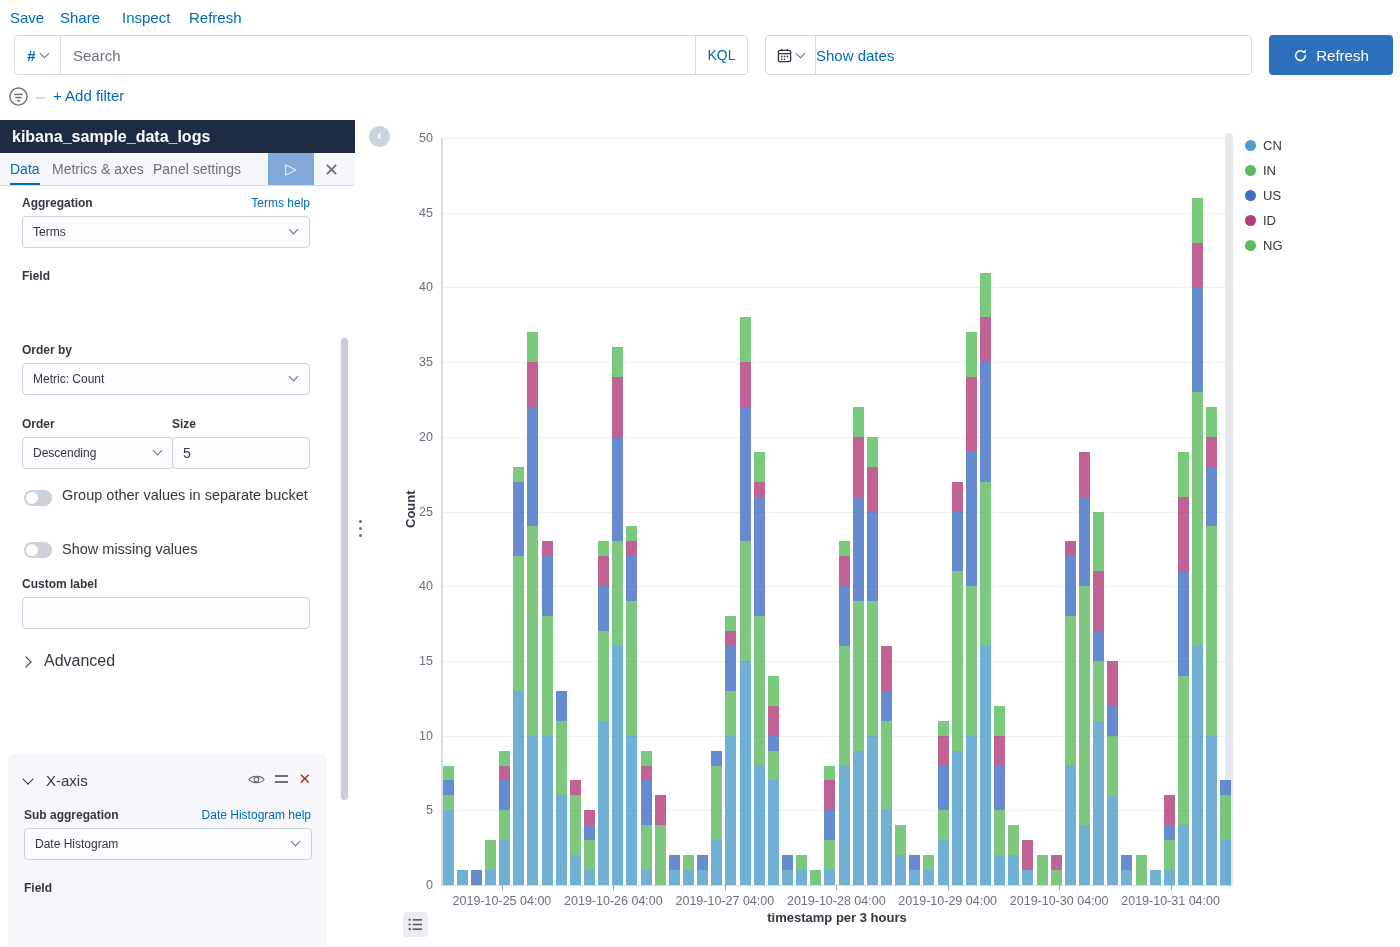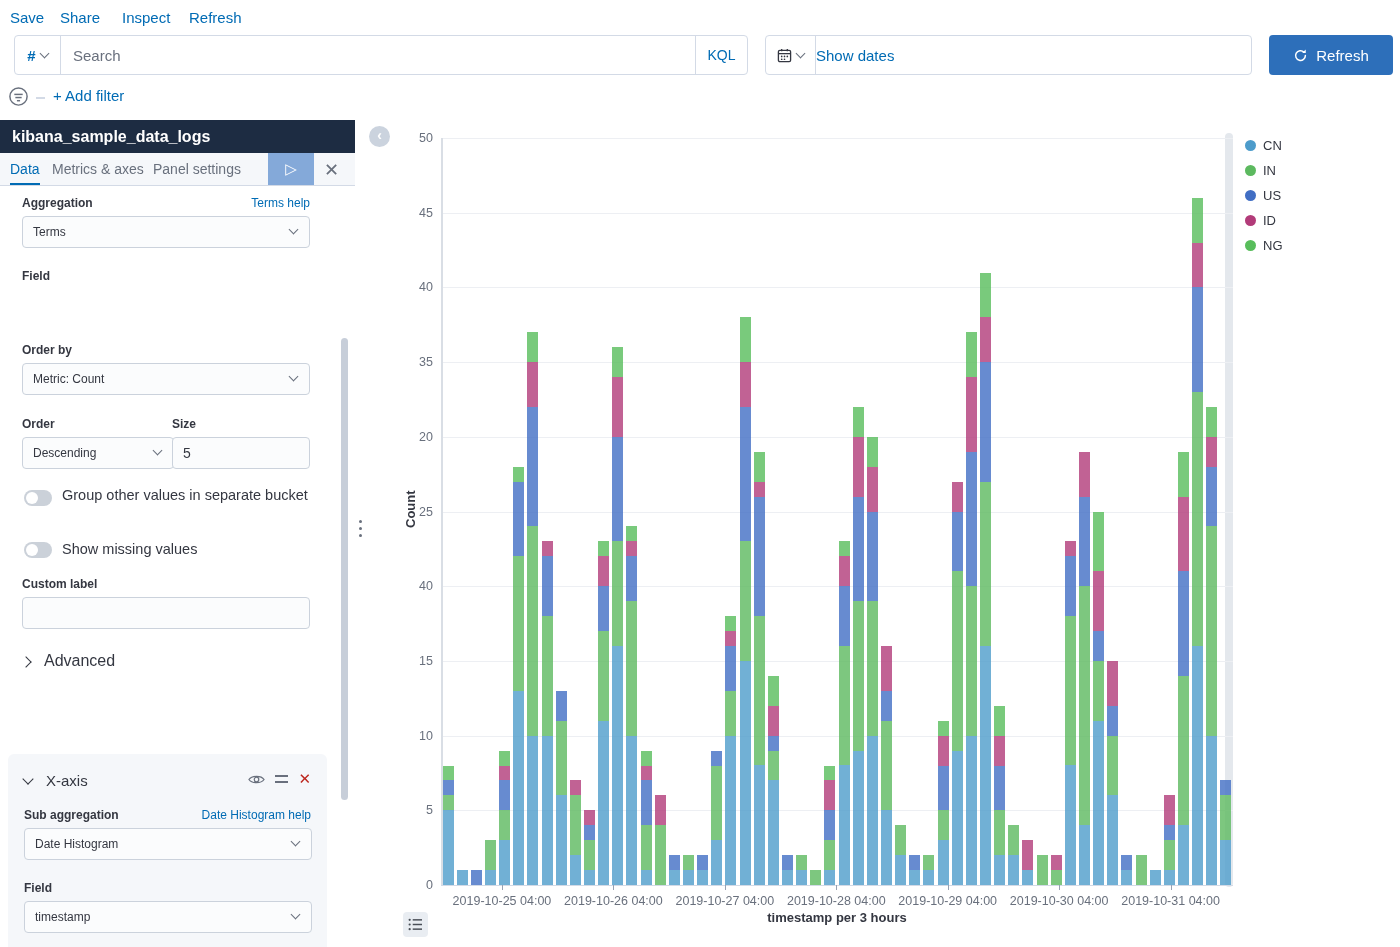--- a/index.html
+++ b/index.html
@@ -219,24 +219,20 @@
       </div>
 
       <div class="flabel" style="left:16px; top:54px">Sub aggregation</div>
       <div class="help-link" style="right:16px; top:54px">Date Histogram help</div>
       <div class="sel" style="left:16px; top:74px">
         <span>Date Histogram</span>
         <span class="chev"></span>
       </div>
 
       <div class="flabel" style="left:16px; top:127px">Field</div>
-      <div class="sel" style="left:16px; top:147px">
-        <span>timestamp</span>
-        <span class="chev"></span>
-      </div>
 
     </div>
   </div>
 
   <div class="sb-scrollbar"></div>
 </div>
 
 <div class="resizer-dots">
     <i></i>
     <i></i>

